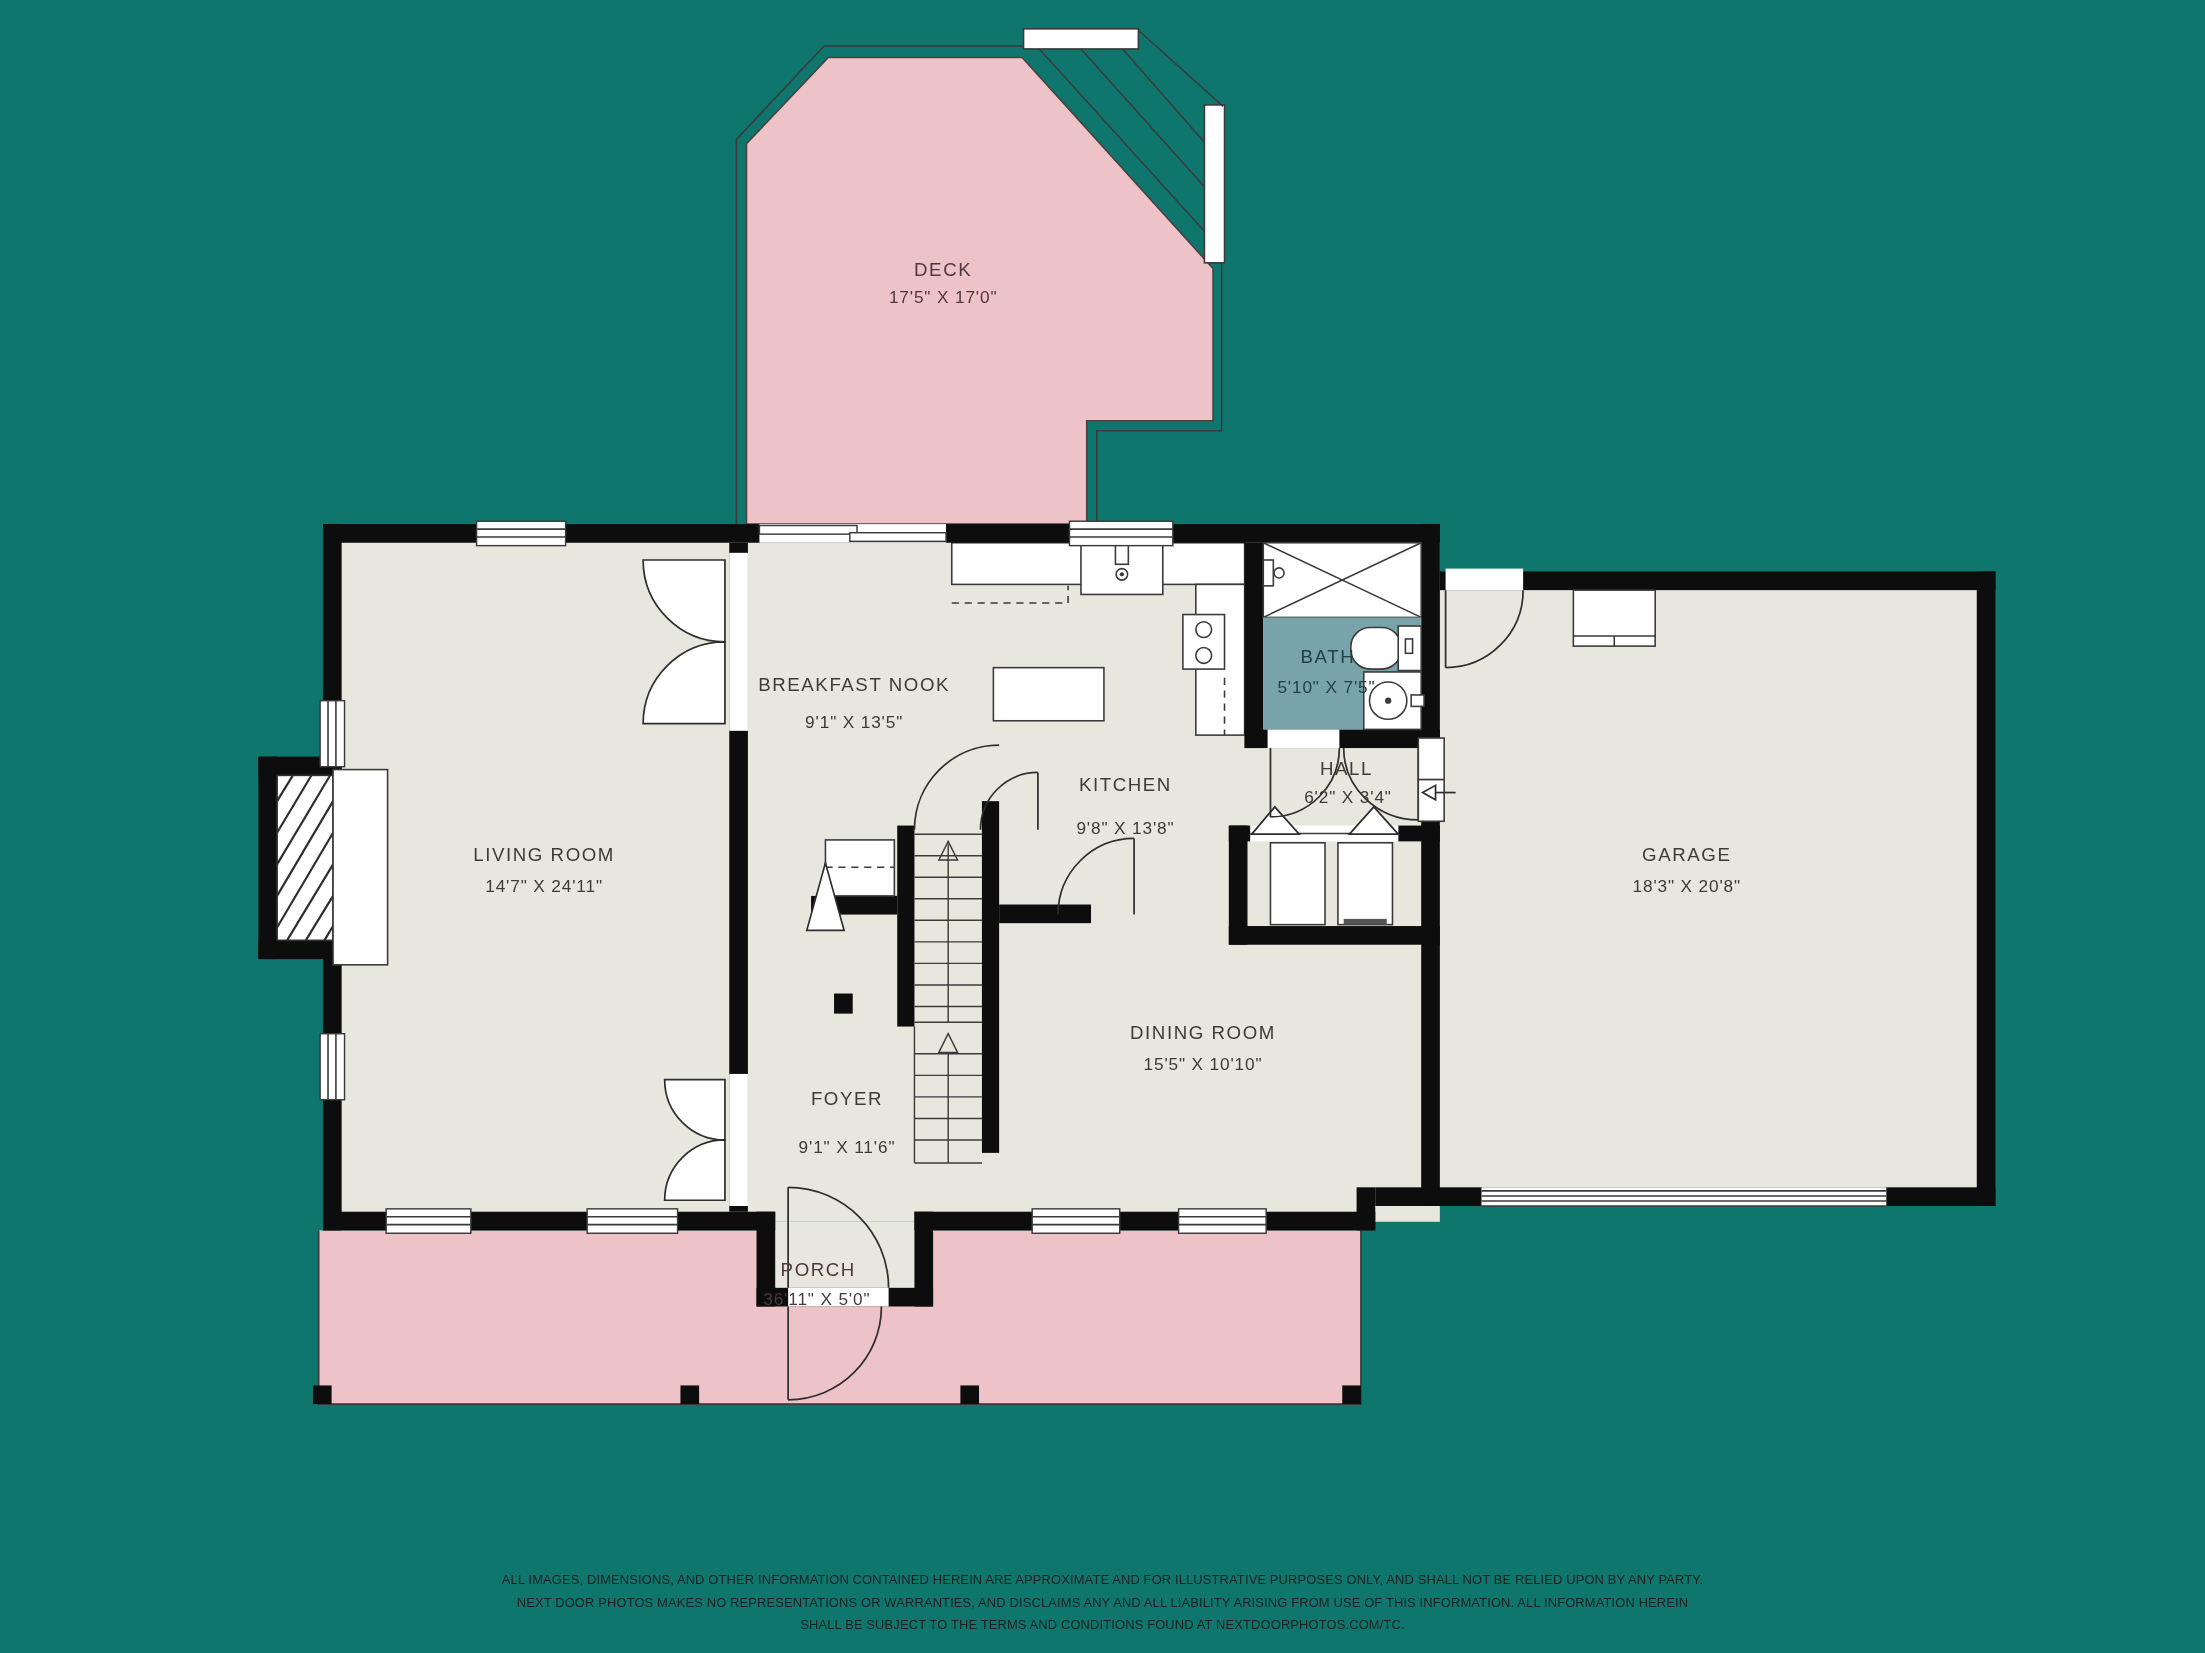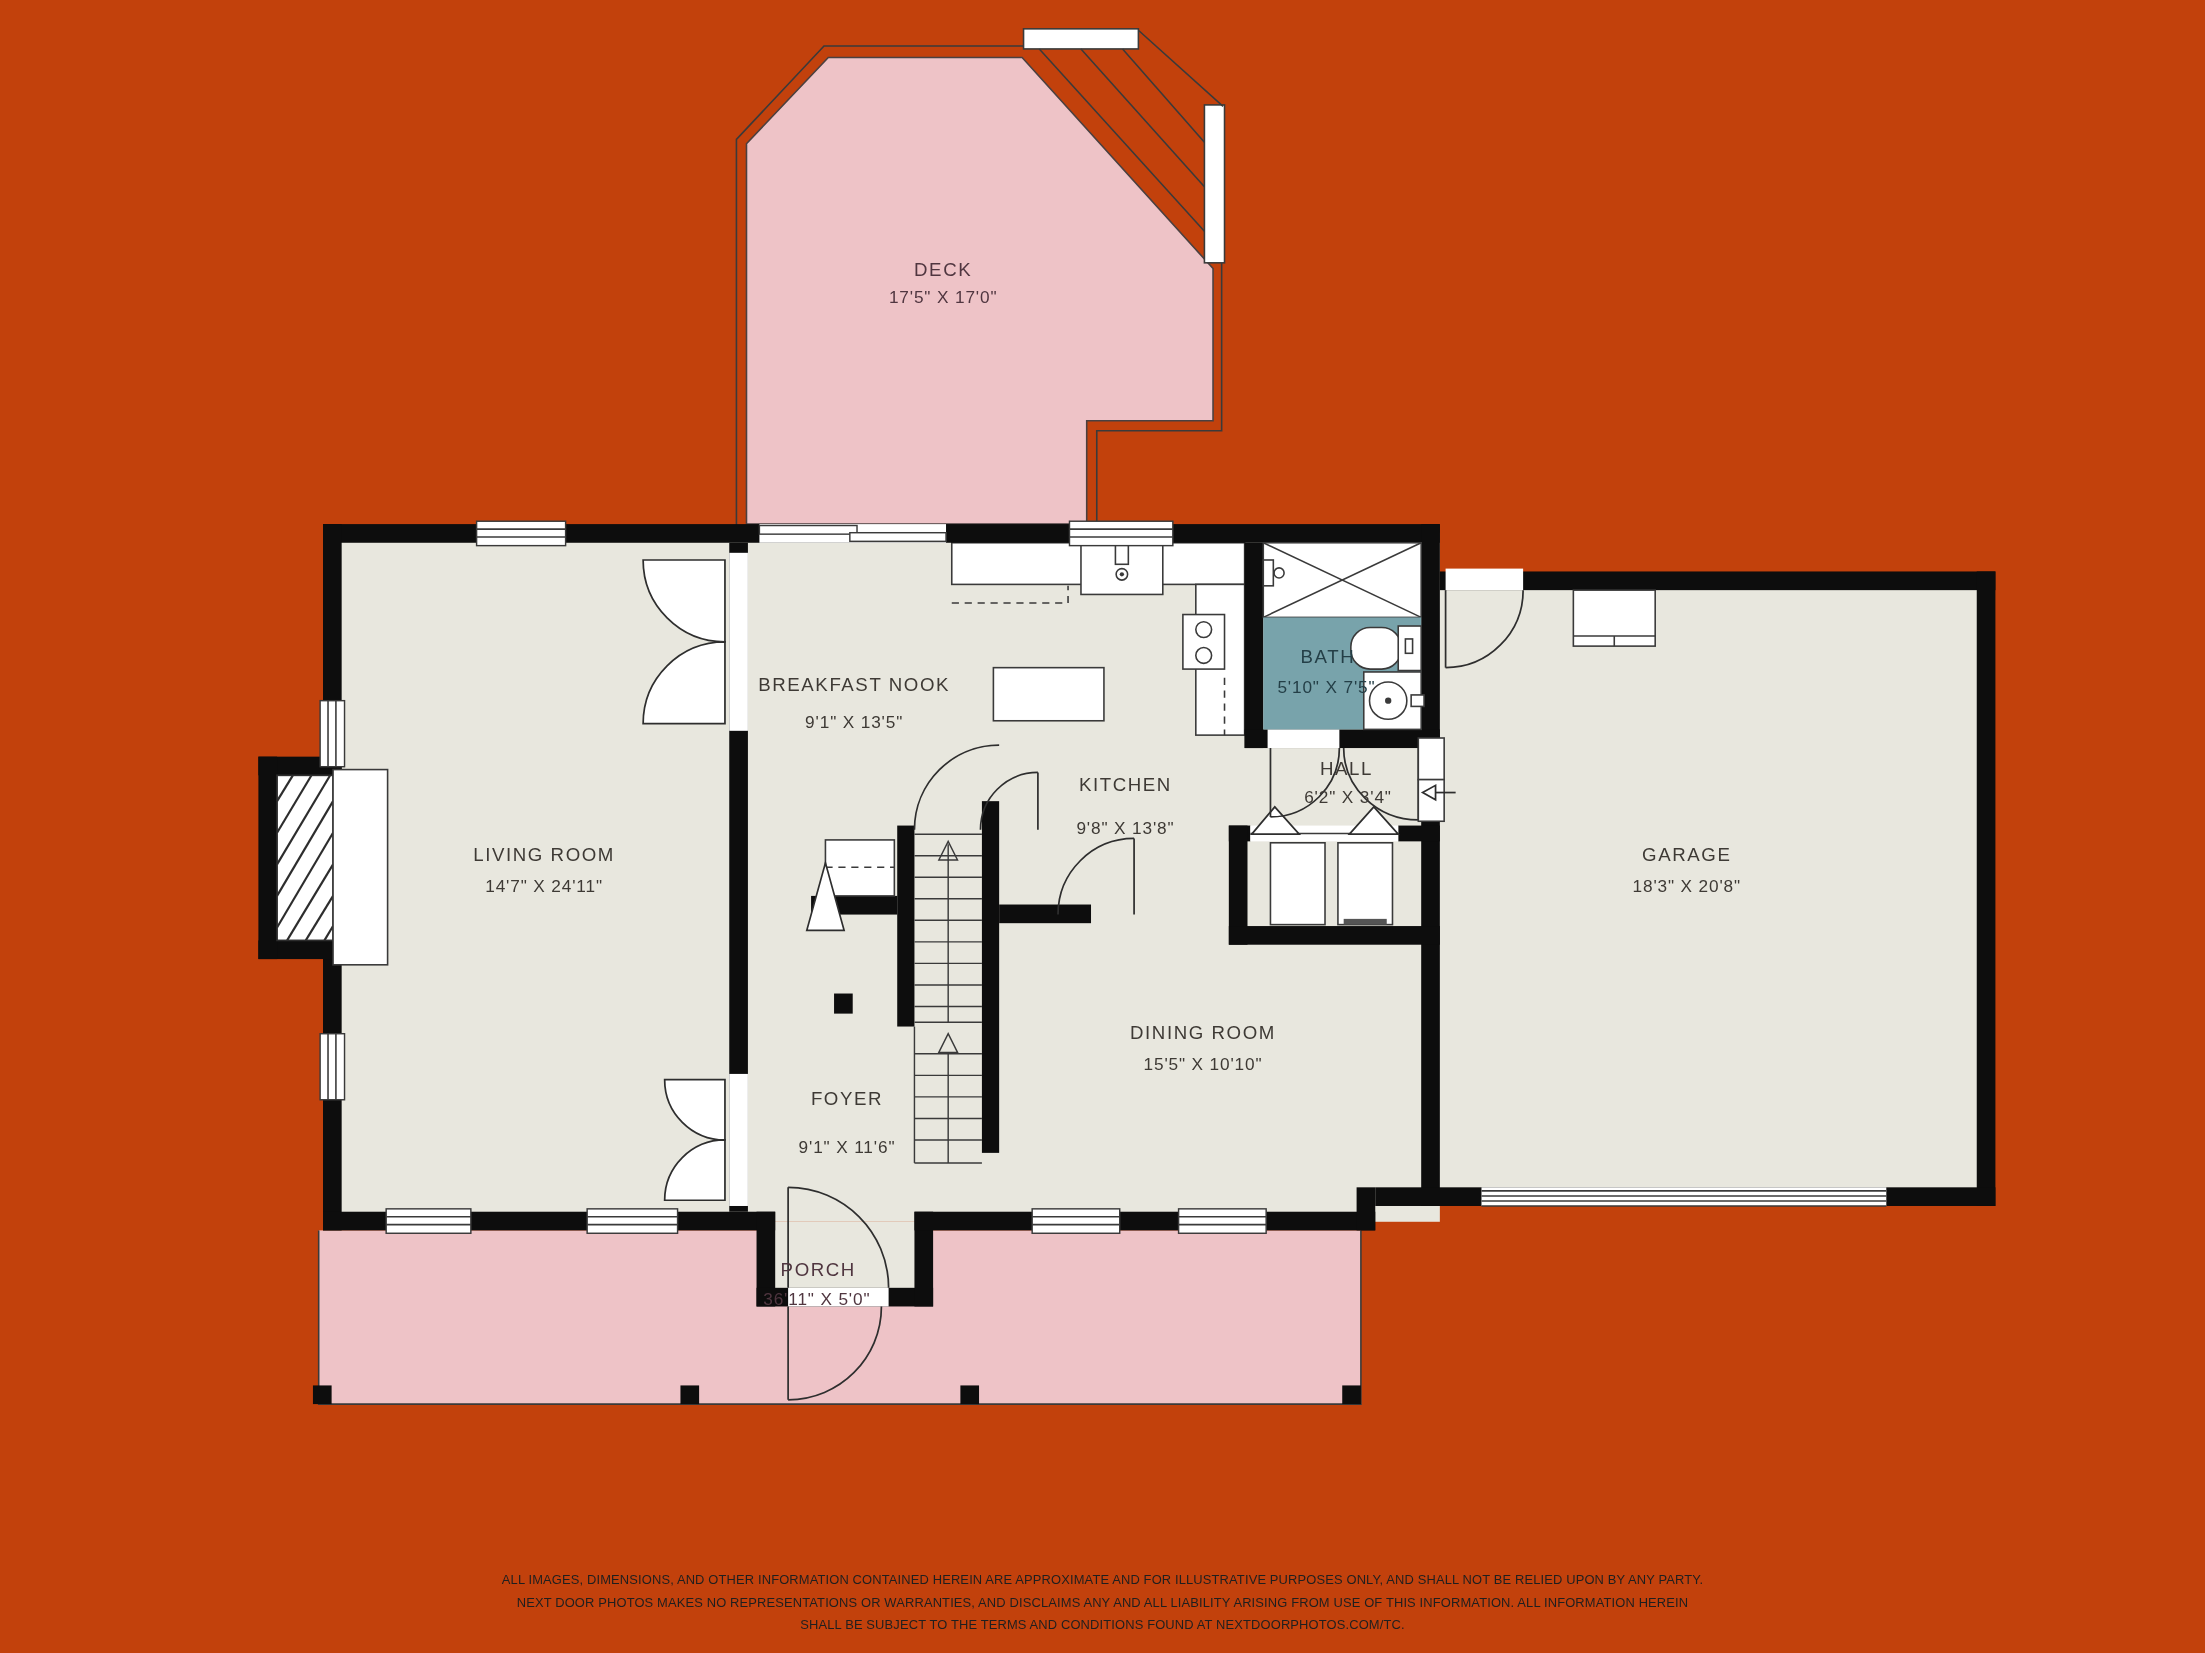--- a/index.html
+++ b/index.html
@@ -1,16 +1,16 @@
 <!DOCTYPE html>
 <html style="font-size:11.5px"><head>
 <meta charset="utf-8">
 <style>
   html,body{margin:0;padding:0;background:#ffffff;}
-  .page{width:2205px;height:1654px;background:#c2410c;position:relative;}
+  .page{width:2205px;height:1654px;background:#0f766e;position:relative;}
   svg{display:block;}
   text{font-family:"Liberation Sans",sans-serif;}
   .rn{font-size:13px;letter-spacing:1.1px;}
   .rd{font-size:12px;letter-spacing:0.6px;}
   .c1{fill:#3e3a35;}
   .cpink{fill:#503640;}
   .cbath{fill:#243f47;}
   .ft{font-size:9px;fill:#1f1f1f;letter-spacing:0.1px;}
   .wall{fill:#0d0d0d;}
   .ln{stroke:#3a3a3a;stroke-width:1.1;fill:none;}

